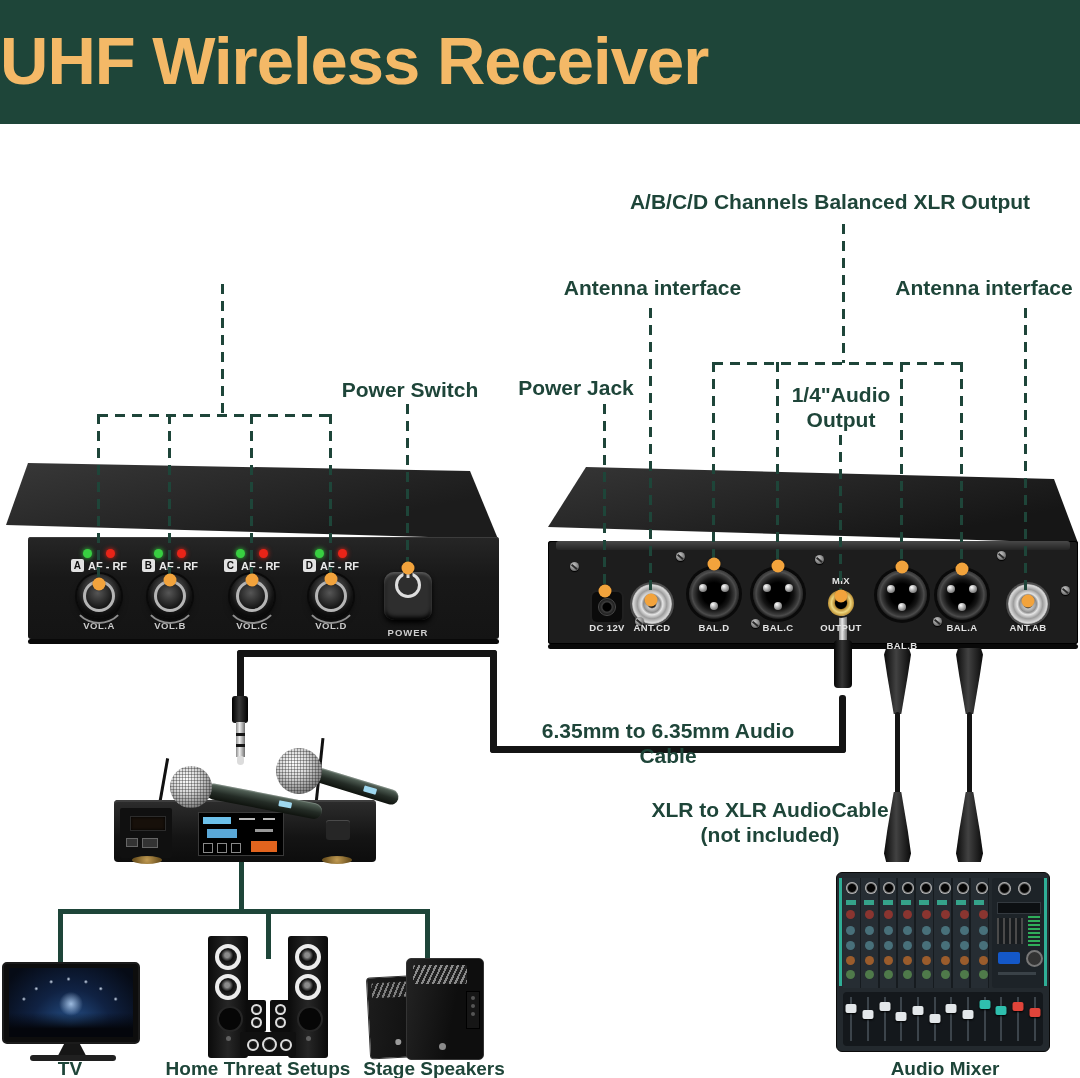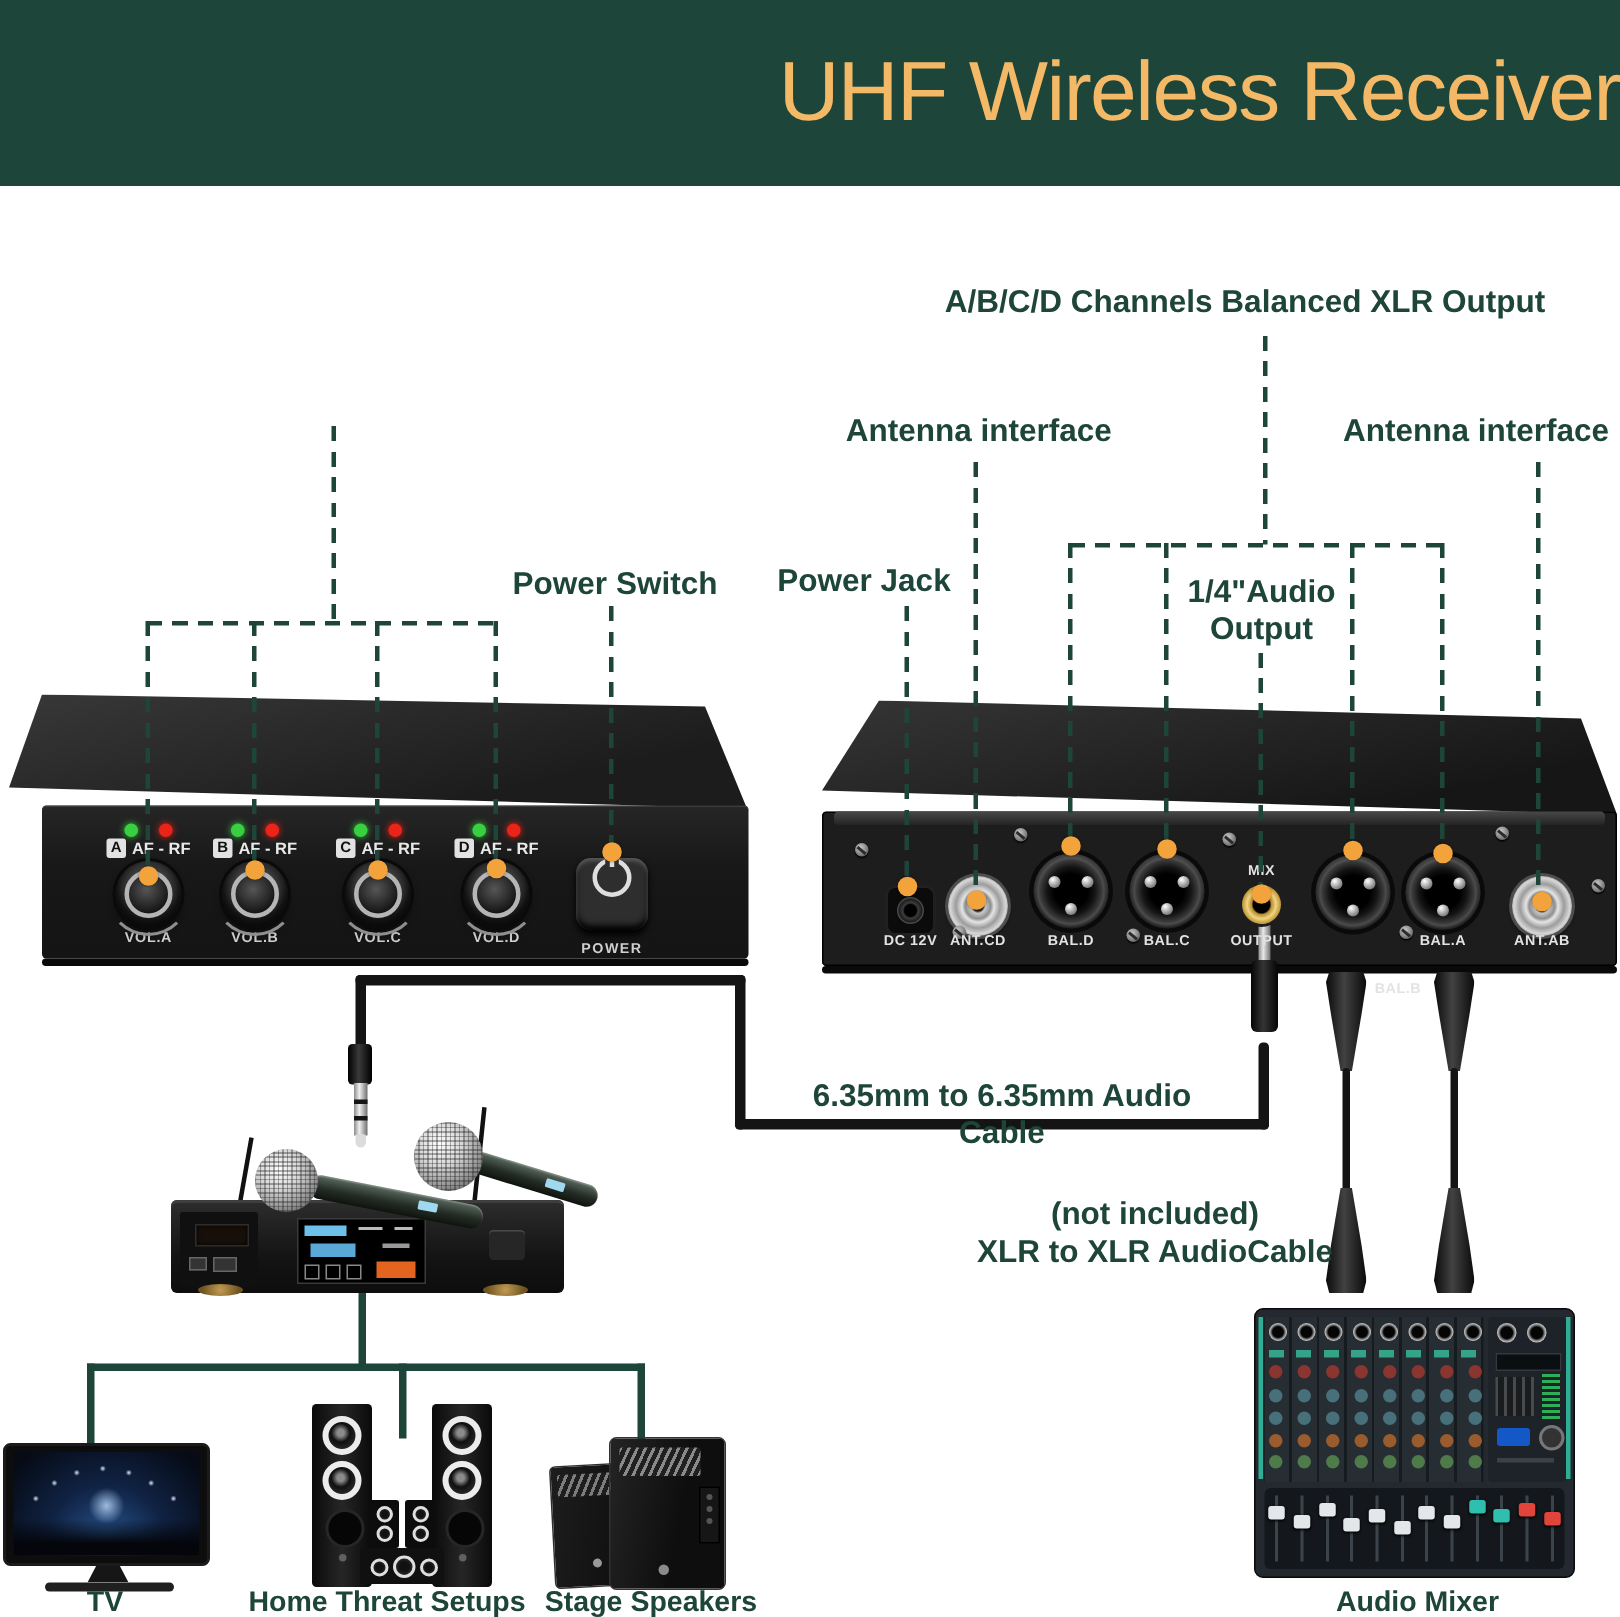--- a/index.html
+++ b/index.html
@@ -6,21 +6,21 @@
     --green:#1e4539;
     --orange:#f4b967;
     --dot:#f2a33c;
   }
   html,body{margin:0;padding:0;background:#fff;}
   .stage{position:relative;width:1080px;height:1078px;background:#ffffff;
          font-family:"Liberation Sans",sans-serif;overflow:hidden;}
 
   
   .banner{position:absolute;left:0;top:0;width:1080px;height:124px;background:var(--green);z-index:40;}
-  .banner h1{margin:0;text-align:right;line-height:122px;font-size:56px;font-weight:normal;
+  .banner h1{margin:0;text-align:left;line-height:122px;font-size:67px;font-weight:bold;
              letter-spacing:-1px;color:var(--orange);}
 
   
   .callout{position:absolute;color:var(--green);font-weight:bold;font-size:21px;
            text-align:center;line-height:1.18;z-index:25;}
 
   
   .dashv{position:absolute;width:3px;z-index:20;
          background:repeating-linear-gradient(to bottom,var(--green) 0 10px,transparent 10px 17px);}
   .dashh{position:absolute;height:3px;z-index:20;
@@ -143,22 +143,22 @@
   <div class="callout" style="left:508px;top:376px;width:136px;">Power Jack</div>
   <div class="callout" style="left:555px;top:276px;width:195px;">Antenna interface</div>
   <div class="callout" style="left:888px;top:276px;width:192px;">Antenna interface</div>
   <div class="callout" style="left:610px;top:190px;width:440px;">A/B/C/D Channels Balanced XLR Output</div>
   <div class="callout" style="left:780px;top:383px;width:122px;">
     <div>1/4"Audio</div>
     <div>Output</div>
   </div>
   <div class="callout" style="left:512px;top:719px;width:312px;">6.35mm to 6.35mm Audio Cable</div>
   <div class="callout" style="left:648px;top:798px;width:244px;">
+    <div>XLR to XLR AudioCable</div>
     <div>(not included)</div>
-    <div>XLR to XLR AudioCable</div>
   </div>
 
   <div class="dashv" style="left:221px;top:284px;height:130px;"></div>
   <div class="dashh" style="left:98px;top:414px;width:236px;"></div>
   <div class="dashv" style="left:97px;top:414px;height:166px;"></div>
   <div class="dashv" style="left:168px;top:414px;height:162px;"></div>
   <div class="dashv" style="left:250px;top:414px;height:162px;"></div>
   <div class="dashv" style="left:329px;top:414px;height:161px;"></div>
   <div class="dashv" style="left:406px;top:404px;height:160px;"></div>
 
@@ -274,21 +274,21 @@
 
     <div class="plabel" style="left:841px;top:575px;">MIX</div>
     <div class="ts" style="left:828px;top:590px;"></div>
     <div class="plabel" style="left:841px;top:622px;">OUTPUT</div>
 
     <div class="xlr" style="left:877px;top:570px;">
       <span class="pin" style="left:10px;top:15px;"></span>
         <span class="pin" style="right:10px;top:15px;"></span>
         <span class="pin" style="left:21px;bottom:9px;"></span>
     </div>
-    <div class="plabel" style="left:902px;top:654px;margin-left:30px;">BAL.B</div>
+    <div class="plabel" style="left:902px;top:640px;">BAL.B</div>
 
     <div class="xlr" style="left:937px;top:570px;">
       <span class="pin" style="left:10px;top:15px;"></span>
         <span class="pin" style="right:10px;top:15px;"></span>
         <span class="pin" style="left:21px;bottom:9px;"></span>
     </div>
     <div class="plabel" style="left:962px;top:622px;">BAL.A</div>
 
     <div class="bnc" style="left:1008px;top:584px;"></div>
     <div class="plabel" style="left:1028px;top:622px;">ANT.AB</div>

